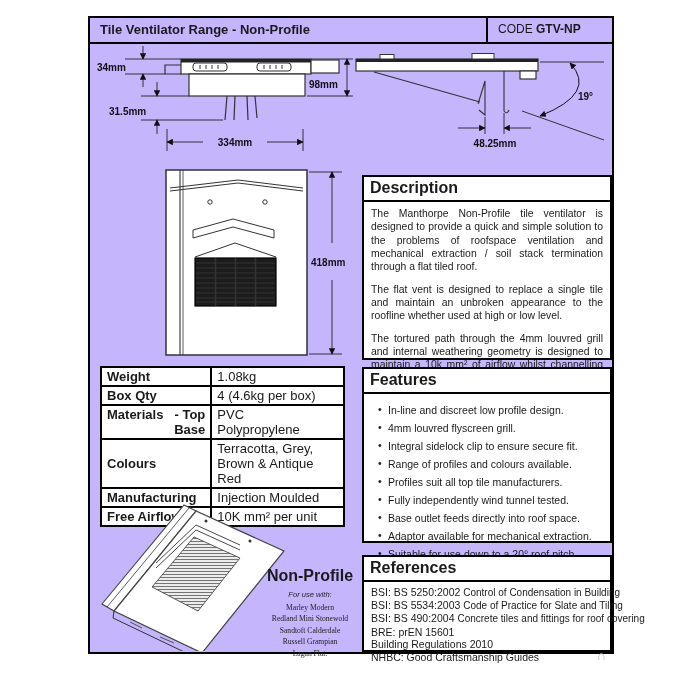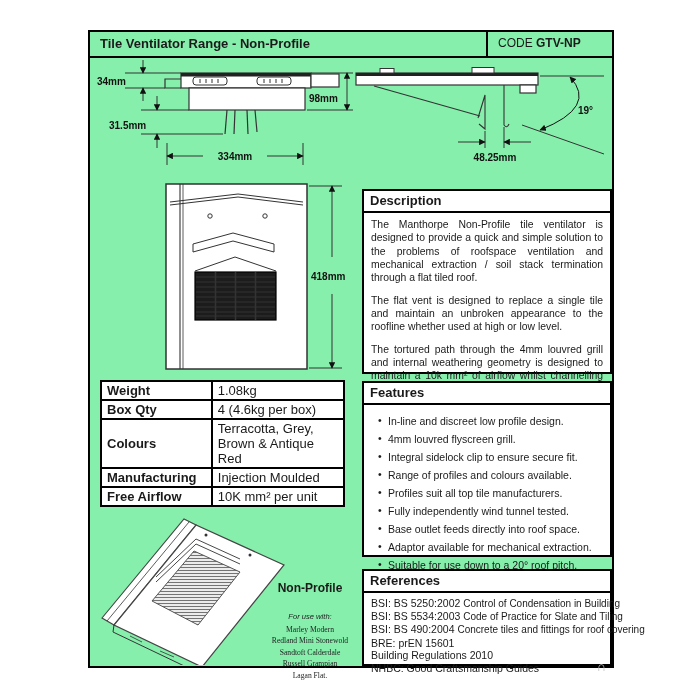--- a/index.html
+++ b/index.html
@@ -1,56 +1,56 @@
 <!DOCTYPE html>
 <html><head>
 <meta charset="utf-8">
 <style>
   html,body{margin:0;padding:0;background:#fff;}
   .page{position:relative;width:700px;height:700px;background:#fff;
         font-family:"Liberation Sans","DejaVu Sans",sans-serif;color:#1a1a1a;overflow:hidden;}
-  .sheet{position:absolute;left:88px;top:30px;width:522px;height:634px;border:2px solid #000;background:#86efac;}
+  .sheet{position:absolute;left:88px;top:16px;width:522px;height:634px;border:2px solid #000;background:#c4b5fd;}
 
   
   .hdr{position:absolute;left:0;top:0;width:100%;height:24px;border-bottom:2px solid #000;}
   .hdr-title{position:absolute;left:10px;top:4px;font-size:13px;font-weight:bold;}
   .hdr-code{position:absolute;left:396px;top:0;right:0;height:100%;border-left:2px solid #000;padding-left:12px;}
   .hdr-code-inner{position:absolute;left:10px;top:4px;font-size:12px;}
   .hdr-code-inner b{font-weight:bold;}
 
   
   svg{position:absolute;}
   svg text{font-family:"Liberation Sans","DejaVu Sans",sans-serif;font-weight:bold;fill:#111;}
   .dimtext{font-size:10px;}
   line,path.ln,polyline,rect.ln,circle.ln{stroke:#333;fill:none;}
 
   
   .secbox{position:absolute;border:2px solid #000;background:#fff;}
-  .sec-title{font-size:13px;font-weight:bold;padding:2px 6px 3px 6px;border-bottom:2px solid #000;}
+  .sec-title{font-size:16px;font-weight:bold;padding:2px 6px 3px 6px;border-bottom:2px solid #000;}
   .desc-body{padding:5px 7px;font-size:10.4px;line-height:1.28;text-align:justify;}
   .desc-body p{margin:0 0 9px 0;}
   .feat-body{padding:4px 14px;font-size:10.5px;}
   .feat-item{margin:6px 0;position:relative;padding-left:10px;}
   .feat-item::before{content:"\2022";position:absolute;left:0;top:-1px;}
   .refs-body{padding:4px 7px 2px 7px;font-size:10.5px;line-height:1.22;position:relative;}
   .ref-line{white-space:nowrap;}
   .ref-note{font-size:10px;margin-top:37px;}
   .logo-mark{position:absolute;right:4px;bottom:2px;font-size:13px;color:#b9b9b9;font-weight:bold;}
 
   
   table.spec{position:absolute;border-collapse:collapse;background:#fff;}
   table.spec td{border:2px solid #000;font-size:13px;padding:1px 5px;vertical-align:middle;}
   td.lbl{font-weight:bold;width:100px;}
   td.val{width:128px;}
   .lbl-split{display:flex;justify-content:space-between;}
   .lbl-right{text-align:right;}
 
   
   .variant{position:absolute;text-align:center;}
-  .variant-title{font-size:12px;font-weight:bold;margin-bottom:17px;}
+  .variant-title{font-size:16px;font-weight:bold;margin-bottom:5px;}
   .variant-sub{font-size:7.6px;font-style:italic;margin-bottom:3px;color:#222;}
   .variant-tile{font-size:7.6px;line-height:1.5;color:#222;font-family:Liberation Serif, serif;}
 </style>
 </head>
 <body>
 
 <div class="page">
   <div class="sheet">
 
     <div class="hdr">
@@ -208,20 +208,33 @@
 
     <table class="spec" style="left:10px;top:348px;width:245px;">
       <tbody>
           <tr>
         <td class="lbl">Weight</td>
         <td class="val">1.08kg</td>
       </tr>
       <tr>
         <td class="lbl">Box Qty</td>
         <td class="val">4 (4.6kg per box)</td>
+      </tr>
+      <tr>
+        <td class="lbl">
+          <div class="lbl-split">
+            <span>Materials</span>
+            <span>- Top</span>
+          </div>
+          <div class="lbl-right">Base</div>
+        </td>
+        <td class="val">
+          <div>PVC</div>
+          <div>Polypropylene</div>
+        </td>
       </tr>
       <tr>
         <td class="lbl">Colours</td>
         <td class="val">Terracotta, Grey, Brown &amp; Antique Red</td>
       </tr>
       <tr>
         <td class="lbl">Manufacturing</td>
         <td class="val">Injection Moulded</td>
       </tr>
       <tr>

